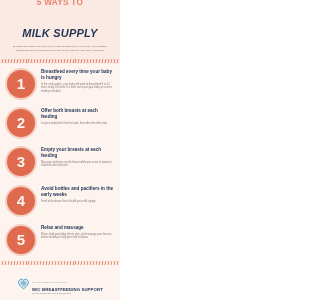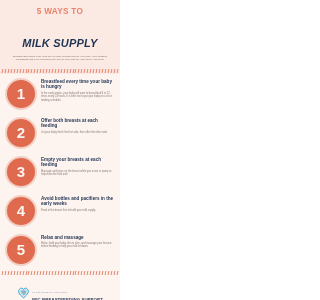--- a/index.html
+++ b/index.html
@@ -14,20 +14,21 @@
     font-family: "Liberation Sans", sans-serif;
     -webkit-font-smoothing: antialiased;
   }
   .poster {
     width: 120px;
     height: 300px;
     position: relative;
     background: #4d7c0f;
     display: flex;
     flex-direction: column;
+    justify-content: flex-end;
   }
 
   
   .header {
     background: #fbeae4;
     padding: 7px 6px 6px 6px;
     text-align: center;
     flex: none;
   }
   .title-line {

